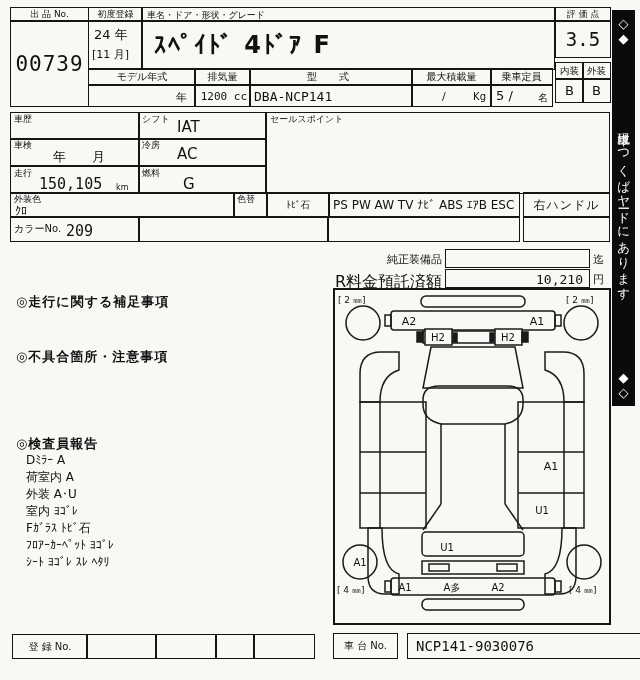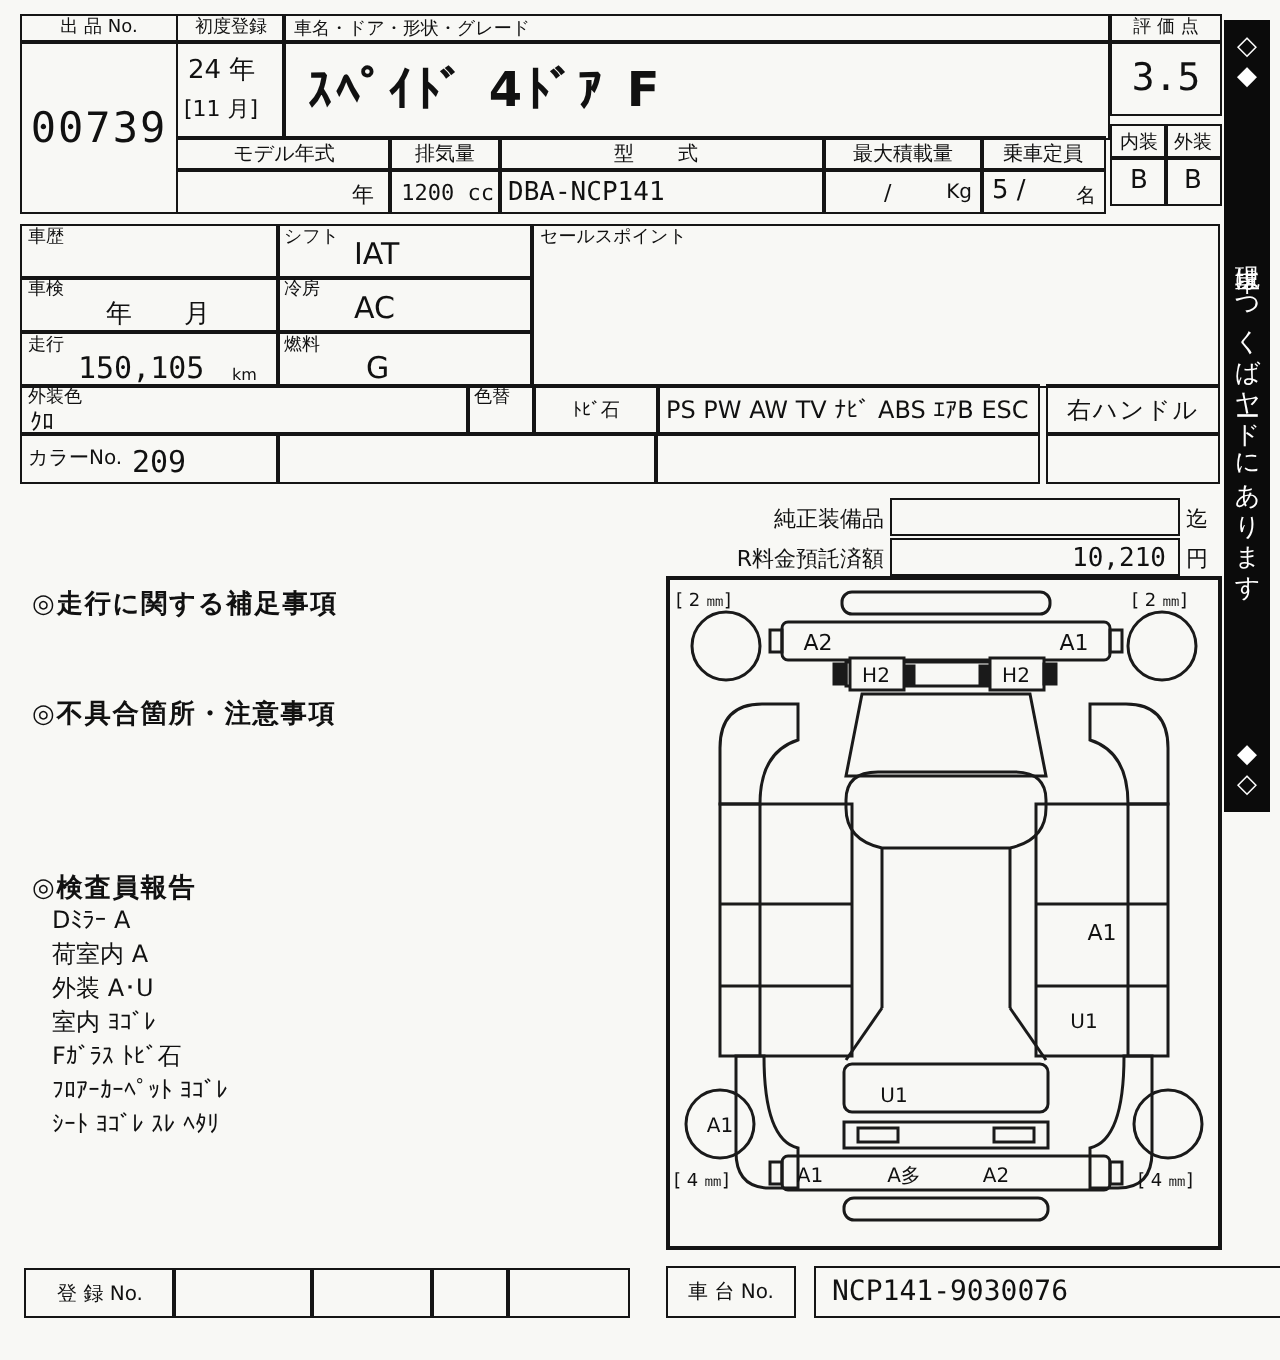--- a/index.html
+++ b/index.html
@@ -167,21 +167,21 @@
     <span style="font-size:12px;letter-spacing:1px;">右ハンドル</span>
   </div>
 <div class="cell" style="left:523px;top:216px;width:87px;height:26px;"></div>
 
 <div class="abs" style="left:330px;top:252px;width:112px;text-align:right;font-size:11px;">純正装備品</div>
 <div class="cell" style="left:445px;top:249px;width:145px;height:19px;">
     <span class="num" style="position:absolute;right:5px;top:3px;font-size:12px;"></span>
   </div>
 <div class="abs" style="left:593px;top:252px;font-size:11px;">迄</div>
 
-<div class="abs" style="left:330px;top:272px;width:112px;text-align:right;font-size:11px;">R料金預託済額</div>
+<div class="abs" style="left:330px;top:272px;width:112px;text-align:right;font-size:16px;">R料金預託済額</div>
 <div class="cell" style="left:445px;top:269px;width:145px;height:19px;">
     <span class="num" style="position:absolute;right:6px;top:2px;font-size:13px;">10,210</span>
   </div>
 <div class="abs" style="left:593px;top:272px;font-size:11px;">円</div>
 
 <div class="abs seclabel" style="left:16px;top:293px;">◎走行に関する補足事項</div>
 <div class="abs seclabel" style="left:16px;top:348px;">◎不具合箇所・注意事項</div>
 <div class="abs seclabel" style="left:16px;top:435px;">◎検査員報告</div>
 <div class="abs" style="left:26px;top:452px;">
   <div class="insp-item">Dﾐﾗｰ A</div>

